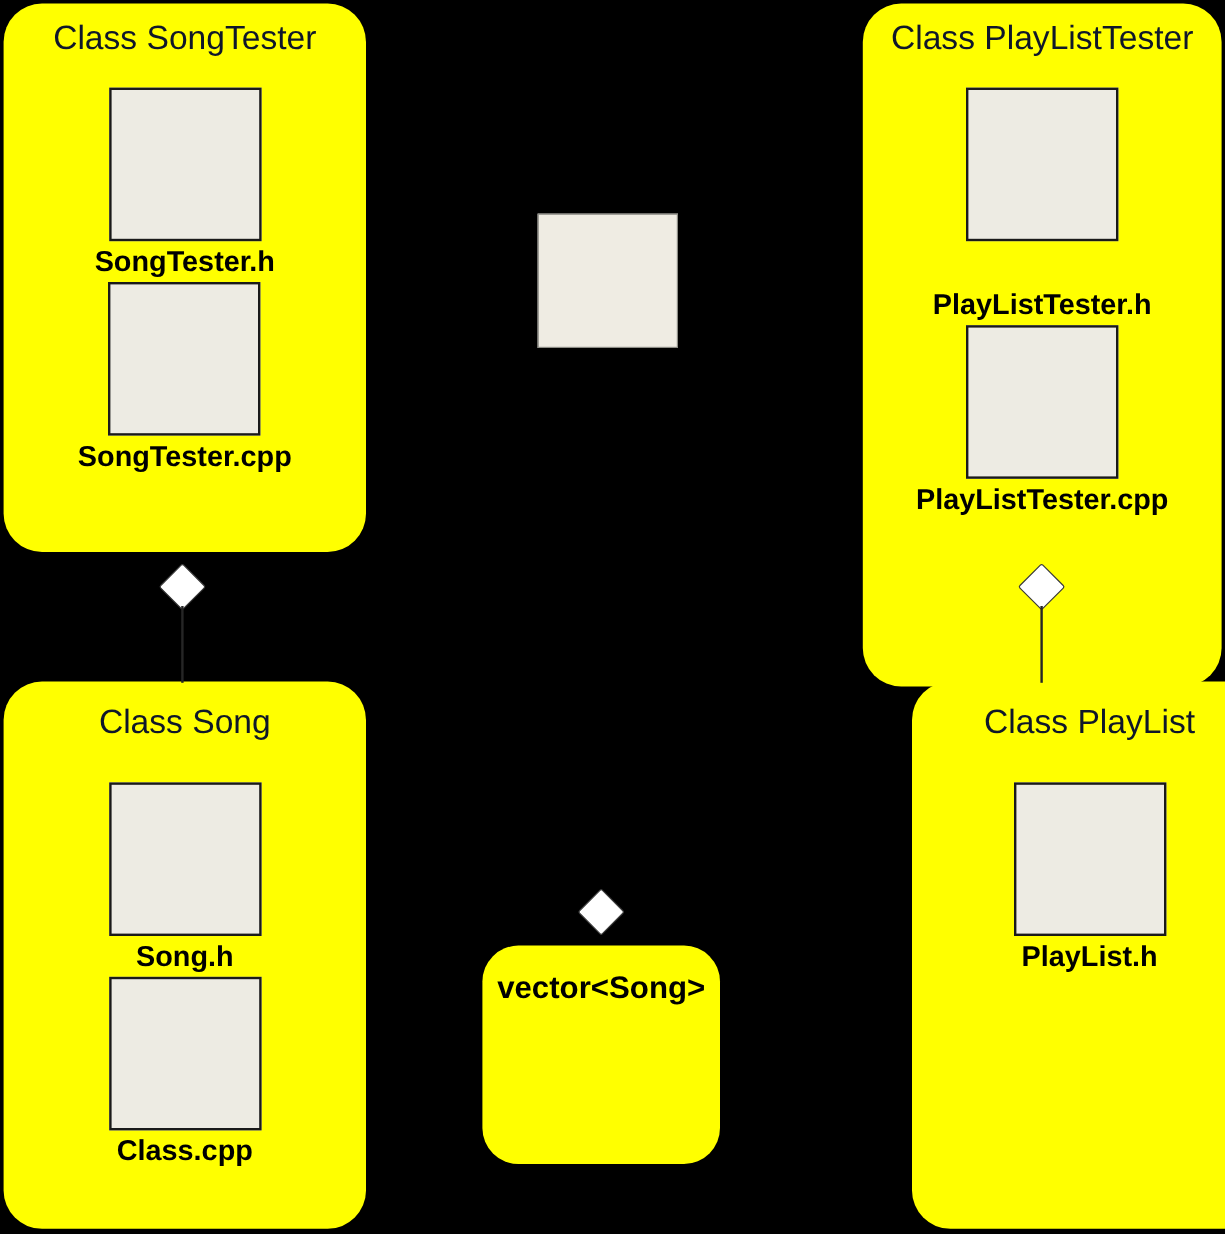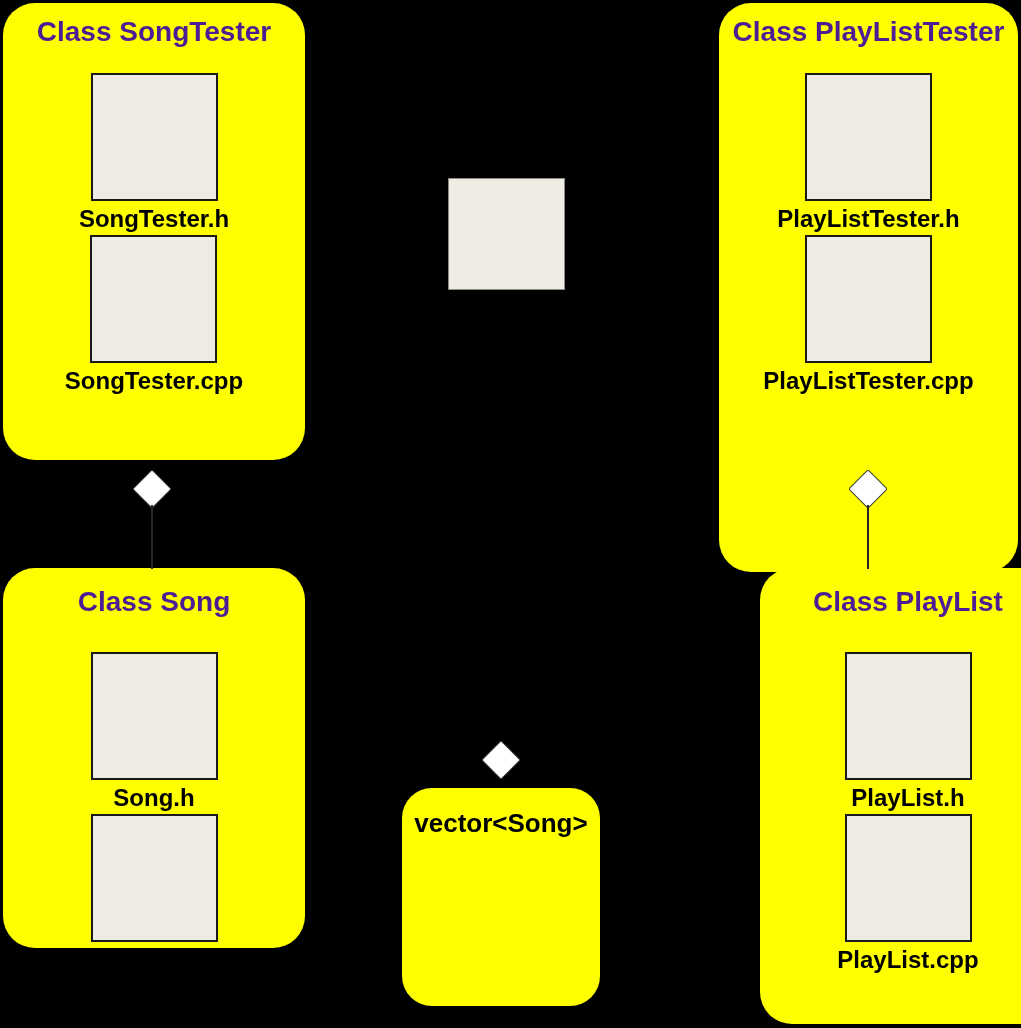--- a/index.html
+++ b/index.html
@@ -23,22 +23,22 @@
     position: absolute;
     background: #FFFF00;
     border-radius: 32px;
     box-sizing: border-box;
     display: flex;
     flex-direction: column;
     align-items: center;
   }
   .class-title {
     font-size: 28px;
-    font-weight: bold;
-    color: #4c1d95;
+    font-weight: normal;
+    color: #0f172a;
     line-height: 1.05;
     white-space: nowrap;
   }
   .file-entry {
     display: flex;
     flex-direction: column;
     align-items: center;
   }
   .file-icon {
     width: 127px;
@@ -52,43 +52,43 @@
     font-weight: bold;
     color: #000000;
     line-height: 1.0;
     white-space: nowrap;
     text-align: center;
   }
 
   
   .card-songtester   { left: 3px;   top: 3px;    width: 302px; height: 457px; }
   .card-plists       { left: 719px; top: 3px;    width: 299px; height: 569px; }
-  .card-song         { left: 3px;   top: 568px;  width: 302px; height: 380px; }
+  .card-song         { left: 3px;   top: 568px;  width: 302px; height: 456px; }
   .card-playlist     { left: 760px; top: 568px;  width: 296px; height: 456px; }
 
   .card-songtester .class-title { margin-top: 14px; }
   .card-plists     .class-title { margin-top: 14px; }
   .card-song       .class-title { margin-top: 19px; }
   .card-playlist   .class-title { margin-top: 19px; }
 
   .card-songtester .file-entry.first { margin-top: 27px; }
-  .card-plists     .file-entry.first { margin-top: 27px; }
+  .card-plists     .file-entry.first { margin-top: 27px; gap: 36px; }
   .card-song       .file-entry.first { margin-top: 36px; }
   .card-playlist   .file-entry.first { margin-top: 36px; }
 
   .file-entry .file-label { margin-top: 6px; }
   .file-entry.second { margin-top: 4px; }
 
   
   .vector-card {
     position: absolute;
     left: 402px;
     top: 788px;
     width: 198px;
-    height: 218px;
+    height: 182px;
     background: #FFFF00;
     border-radius: 30px;
     box-sizing: border-box;
   }
   .vector-label {
     font-size: 26px;
     font-weight: bold;
     color: #000000;
     white-space: nowrap;
     text-align: center;
@@ -175,24 +175,20 @@
       <div class="file-label">Class.cpp</div>
     </div>
   </div>
 
   <div class="class-card card-playlist">
     <div class="class-title">Class PlayList</div>
     <div class="file-entry first">
       <div class="file-icon"></div>
       <div class="file-label">PlayList.h</div>
     </div>
-    <div class="file-entry second">
-      <div class="file-icon"></div>
-      <div class="file-label">PlayList.cpp</div>
-    </div>
   </div>
 
   <div class="stray-icon"></div>
 
   <div class="vector-card">
     <div class="vector-label">vector&lt;Song&gt;</div>
   </div>
 
   <div class="connector conn-left">
     <div class="diamond"></div>

